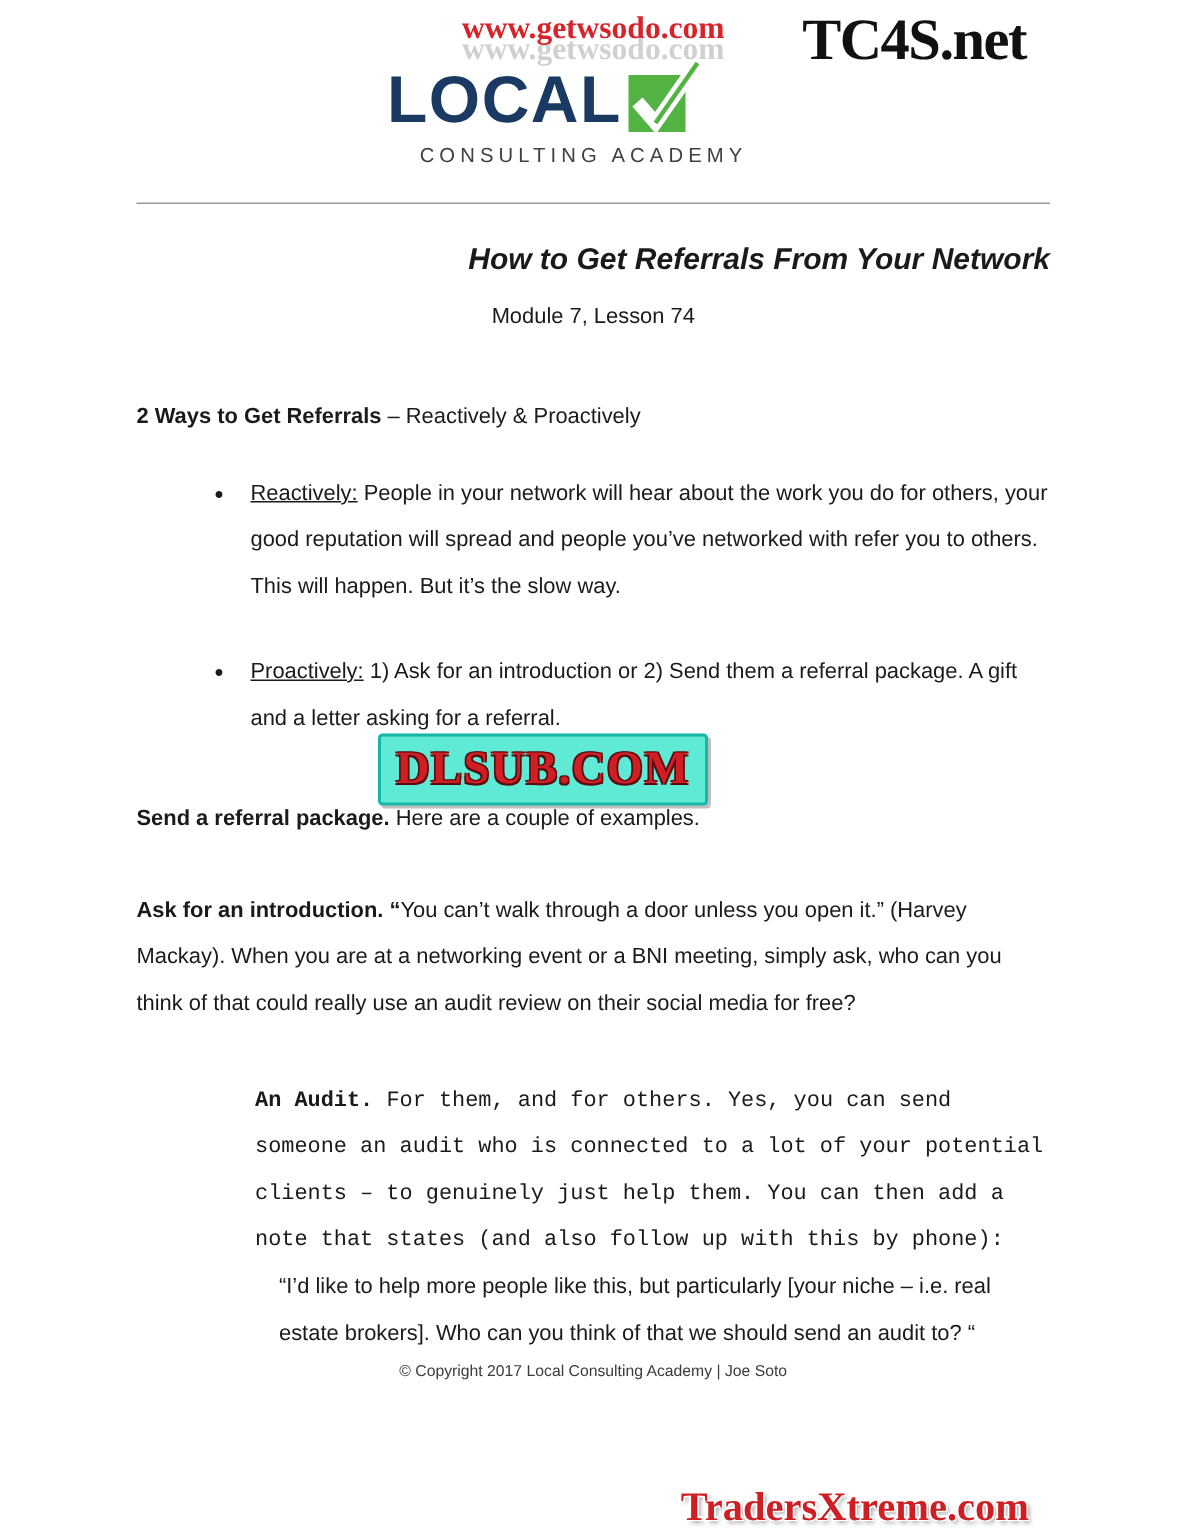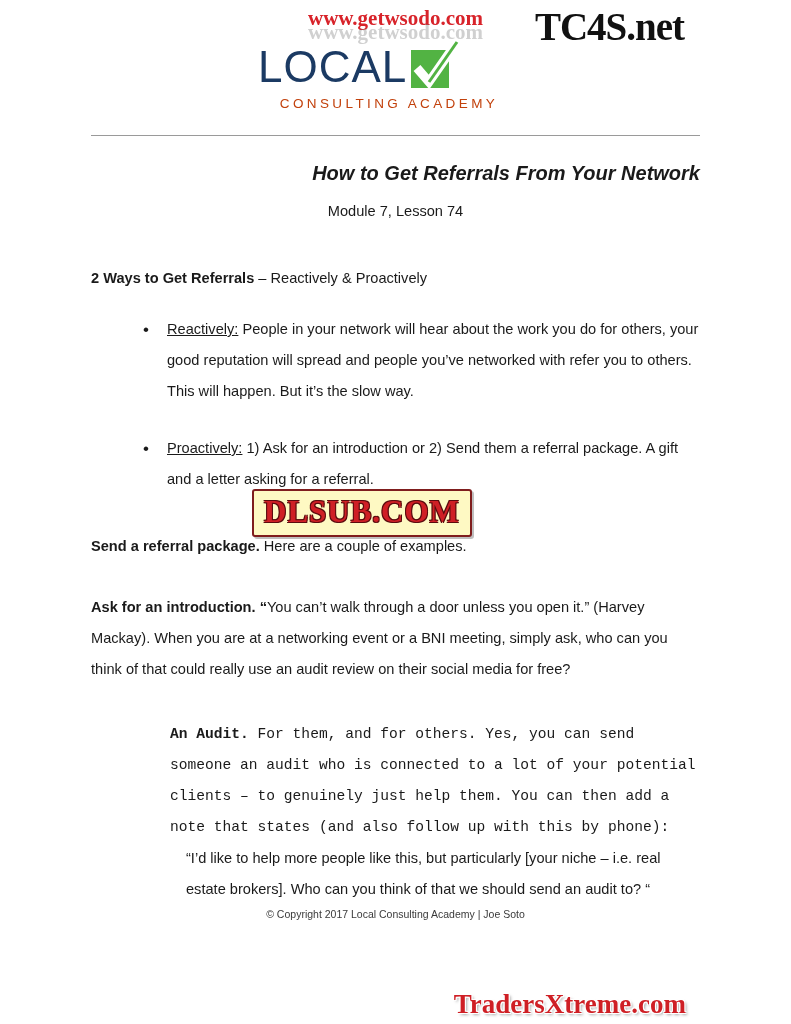--- a/index.html
+++ b/index.html
@@ -55,22 +55,22 @@
     font-size: 39px;
     color: #111111;
     z-index: 40;
     letter-spacing: -1px;
   }
   .wm-dlsub {
     position: absolute;
     left: 252px;
     top: 489px;
     z-index: 45;
-    background: #fef9c3;
-    border: 2px solid #7f1d1d;
+    background: #5eead4;
+    border: 2px solid #14b8a6;
     border-radius: 3px;
     padding: 3px 10px 5px 10px;
     box-shadow: 2px 2px 0 rgba(0,0,0,0.25);
   }
   .wm-dlsub span {
     font-family: "Liberation Serif", serif;
     font-weight: bold;
     font-size: 31px;
     color: #cf1f25;
     letter-spacing: 1px;
@@ -106,21 +106,21 @@
     height: 80px;
     z-index: 20;
   }
   .logo-row {
     display: flex;
     align-items: flex-start;
     height: 48px;
   }
   .logo-word {
     font-family: "Liberation Sans", sans-serif;
-    font-weight: normal;
+    font-weight: bold;
     font-size: 44px;
     letter-spacing: 1px;
     color: #1b3a63;
     line-height: 46px;
     text-align: right;
   }
   .logo-mark {
     position: relative;
     width: 44px;
     height: 44px;
@@ -136,21 +136,21 @@
   .logo-mark svg {
     position: absolute;
     left: 2px;
     top: -6px;
   }
   .logo-sub {
     margin-top: 4px;
     font-family: "Liberation Sans", sans-serif;
     font-size: 13.5px;
     letter-spacing: 3.4px;
-    color: #c2410c;
+    color: #404040;
     text-align: center;
     width: 262px;
   }
 
   
   .hr {
     position: absolute;
     left: 91px;
     top: 135px;
     width: 609px;

